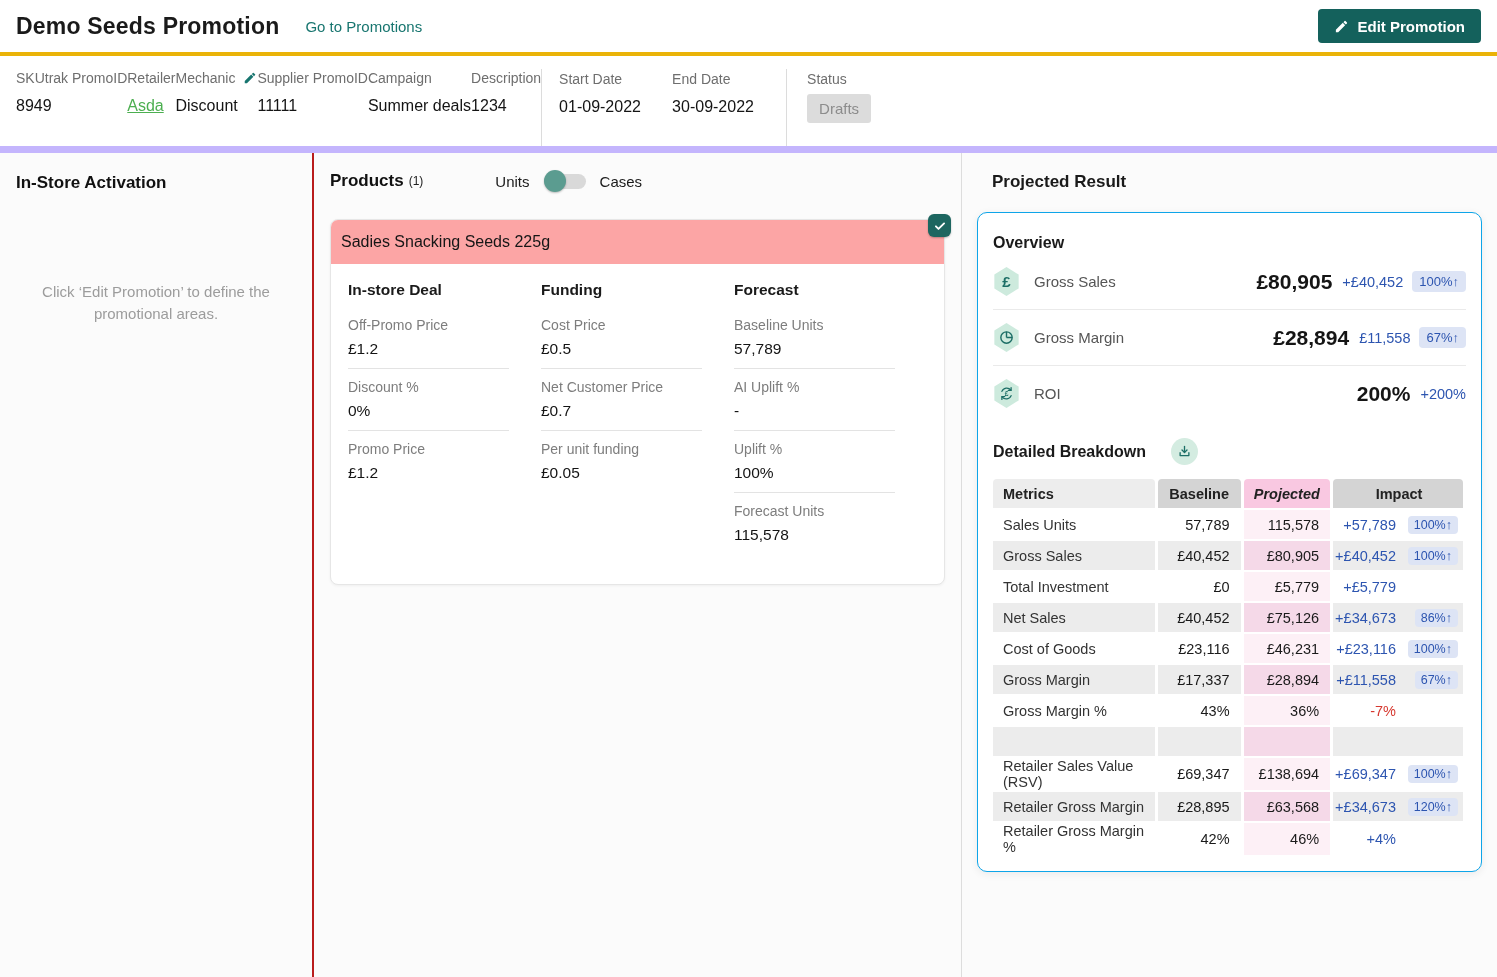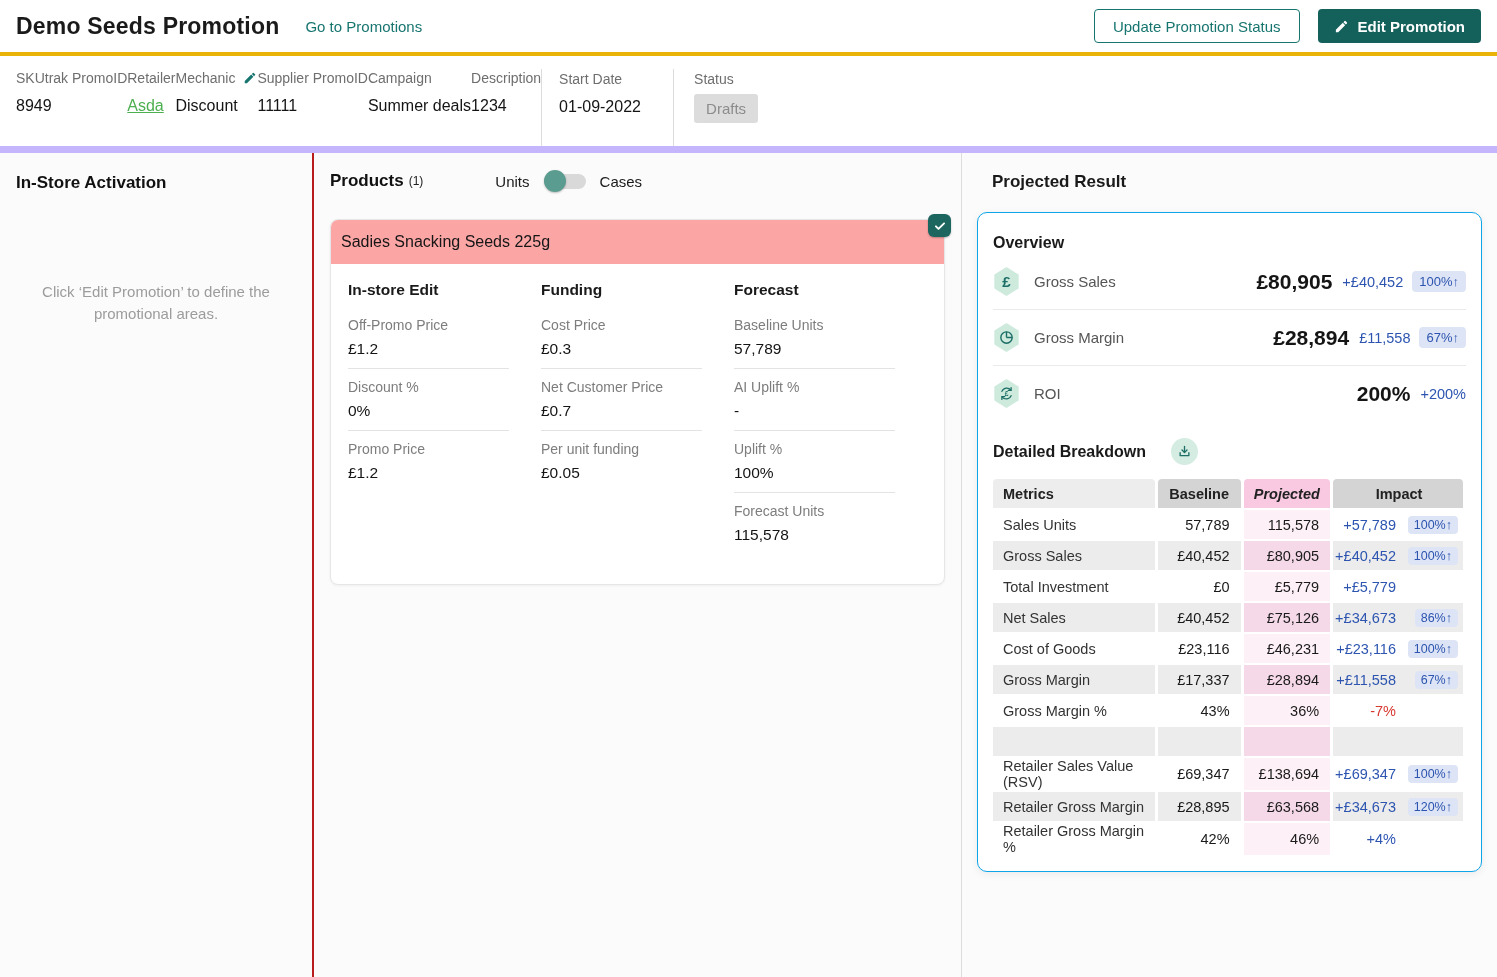--- a/index.html
+++ b/index.html
@@ -120,21 +120,20 @@
   .imp-badge-slot { width:57px; display:flex; justify-content:flex-end; margin-left:5px; }
   .imp-badge-slot .badge { font-size:12.5px; padding:2px 6px; }
 </style>
 </head>
 <body>
 
 <div class="header">
   <div class="page-title">Demo Seeds Promotion</div>
   <a class="goto-link">Go to Promotions</a>
   <div class="header-spacer"></div>
-  <button class="btn btn-outline">Update Promotion Status</button>
   <button class="btn btn-primary">
     <span style="display:inline-flex;">
       <svg viewBox="0 0 24 24" fill="#fff">
           <path d="M3 17.25V21h3.75L17.81 9.94l-3.75-3.75L3 17.25zM20.71 7.04c.39-.39.39-1.02 0-1.41l-2.34-2.34a1 1 0 0 0-1.41 0l-1.83 1.83 3.75 3.75 1.83-1.83z"></path>
         </svg>
     </span>
     <span>Edit Promotion</span>
   </button>
 </div>
 
@@ -191,20 +190,24 @@
 
         </div>
         <div class="info-value">1234</div>
       </div>
     </div>
   <div class="info-group">
     <div class="info-field">
       <div class="info-label">Start Date</div>
       <div class="info-value">01-09-2022</div>
     </div>
+    <div class="info-field">
+      <div class="info-label">End Date</div>
+      <div class="info-value">30-09-2022</div>
+    </div>
   </div>
   <div class="info-group status-group">
     <div class="info-field">
       <div class="info-label">Status</div>
       <span class="status-badge">Drafts</span>
     </div>
   </div>
 </div>
 
 <div class="content">
@@ -232,21 +235,21 @@
         <span style="display:inline-flex;">
           <svg viewBox="0 0 24 24" fill="none" stroke="#fff" stroke-width="3.2" stroke-linecap="round" stroke-linejoin="round">
               <path d="M5 12.6l4.4 4.4L19 7.6"></path>
             </svg>
         </span>
       </div>
       <div class="card-header">Sadies Snacking Seeds 225g</div>
       <div class="card-body">
 
           <div class="deal-col">
-            <div class="deal-col-title">In-store Edit</div>
+            <div class="deal-col-title">In-store Deal</div>
             <div>
 
                 <div class="deal-field">
                   <div class="deal-label">Off-Promo Price</div>
                   <div class="deal-value">£1.2</div>
                 </div>
 
                 <div class="deal-field">
                   <div class="deal-label">Discount %</div>
                   <div class="deal-value">0%</div>
@@ -258,21 +261,21 @@
                 </div>
               </div>
           </div>
 
           <div class="deal-col">
             <div class="deal-col-title">Funding</div>
             <div>
 
                 <div class="deal-field">
                   <div class="deal-label">Cost Price</div>
-                  <div class="deal-value">£0.3</div>
+                  <div class="deal-value">£0.5</div>
                 </div>
 
                 <div class="deal-field">
                   <div class="deal-label">Net Customer Price</div>
                   <div class="deal-value">£0.7</div>
                 </div>
 
                 <div class="deal-field">
                   <div class="deal-label">Per unit funding</div>
                   <div class="deal-value">£0.05</div>

